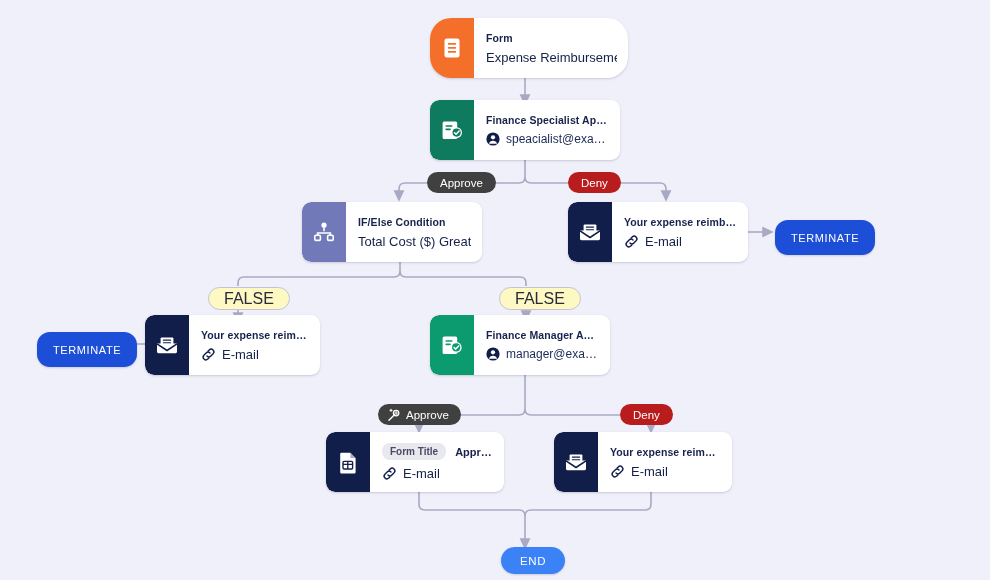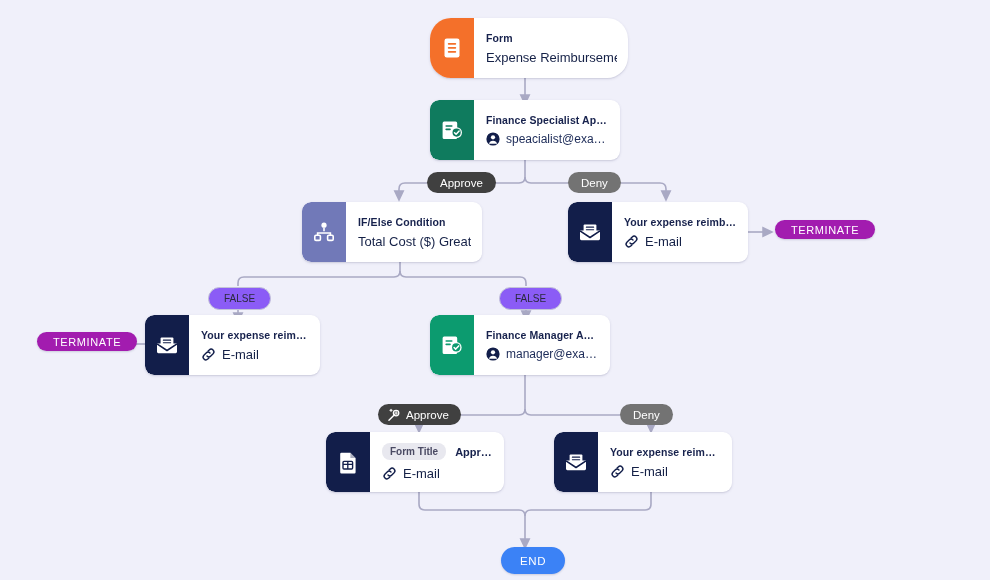--- a/index.html
+++ b/index.html
@@ -60,30 +60,30 @@
   .pill {
     position: absolute;
     display: flex; align-items: center; justify-content: center;
     gap: 5px;
     height: 21px; padding: 0 13px;
     border-radius: 11px;
     font-size: 11.5px; color: #fff;
     white-space: nowrap;
   }
   .pill.approve { background: #404040; }
-  .pill.deny    { background: #737373; }
+  .pill.deny    { background: #b91c1c; }
   .pill.boolean {
-    background: #8b5cf6; color: #2a2a3c;
+    background: #fef9c3; color: #2a2a3c;
     border: 1px solid #c3c3d8;
     height: 23px; border-radius: 12px;
-    font-size: 10px; padding: 0 15px;
+    font-size: 16px; padding: 0 15px;
   }
   .pill.terminal {
-    background: #a21caf; color: #fff;
-    height: 19px; border-radius: 13px;
+    background: #1d4ed8; color: #fff;
+    height: 35px; border-radius: 13px;
     font-size: 11px; letter-spacing: .6px;
     padding: 0 16px;
     box-shadow: 0 1px 2px rgba(40,40,90,.18);
   }
   .pill.end {
     background: #3b82f6; color: #fff;
     height: 27px; border-radius: 14px;
     font-size: 11.5px; letter-spacing: .6px;
     padding: 0 19px;
     box-shadow: 0 1px 2px rgba(40,40,90,.18);

